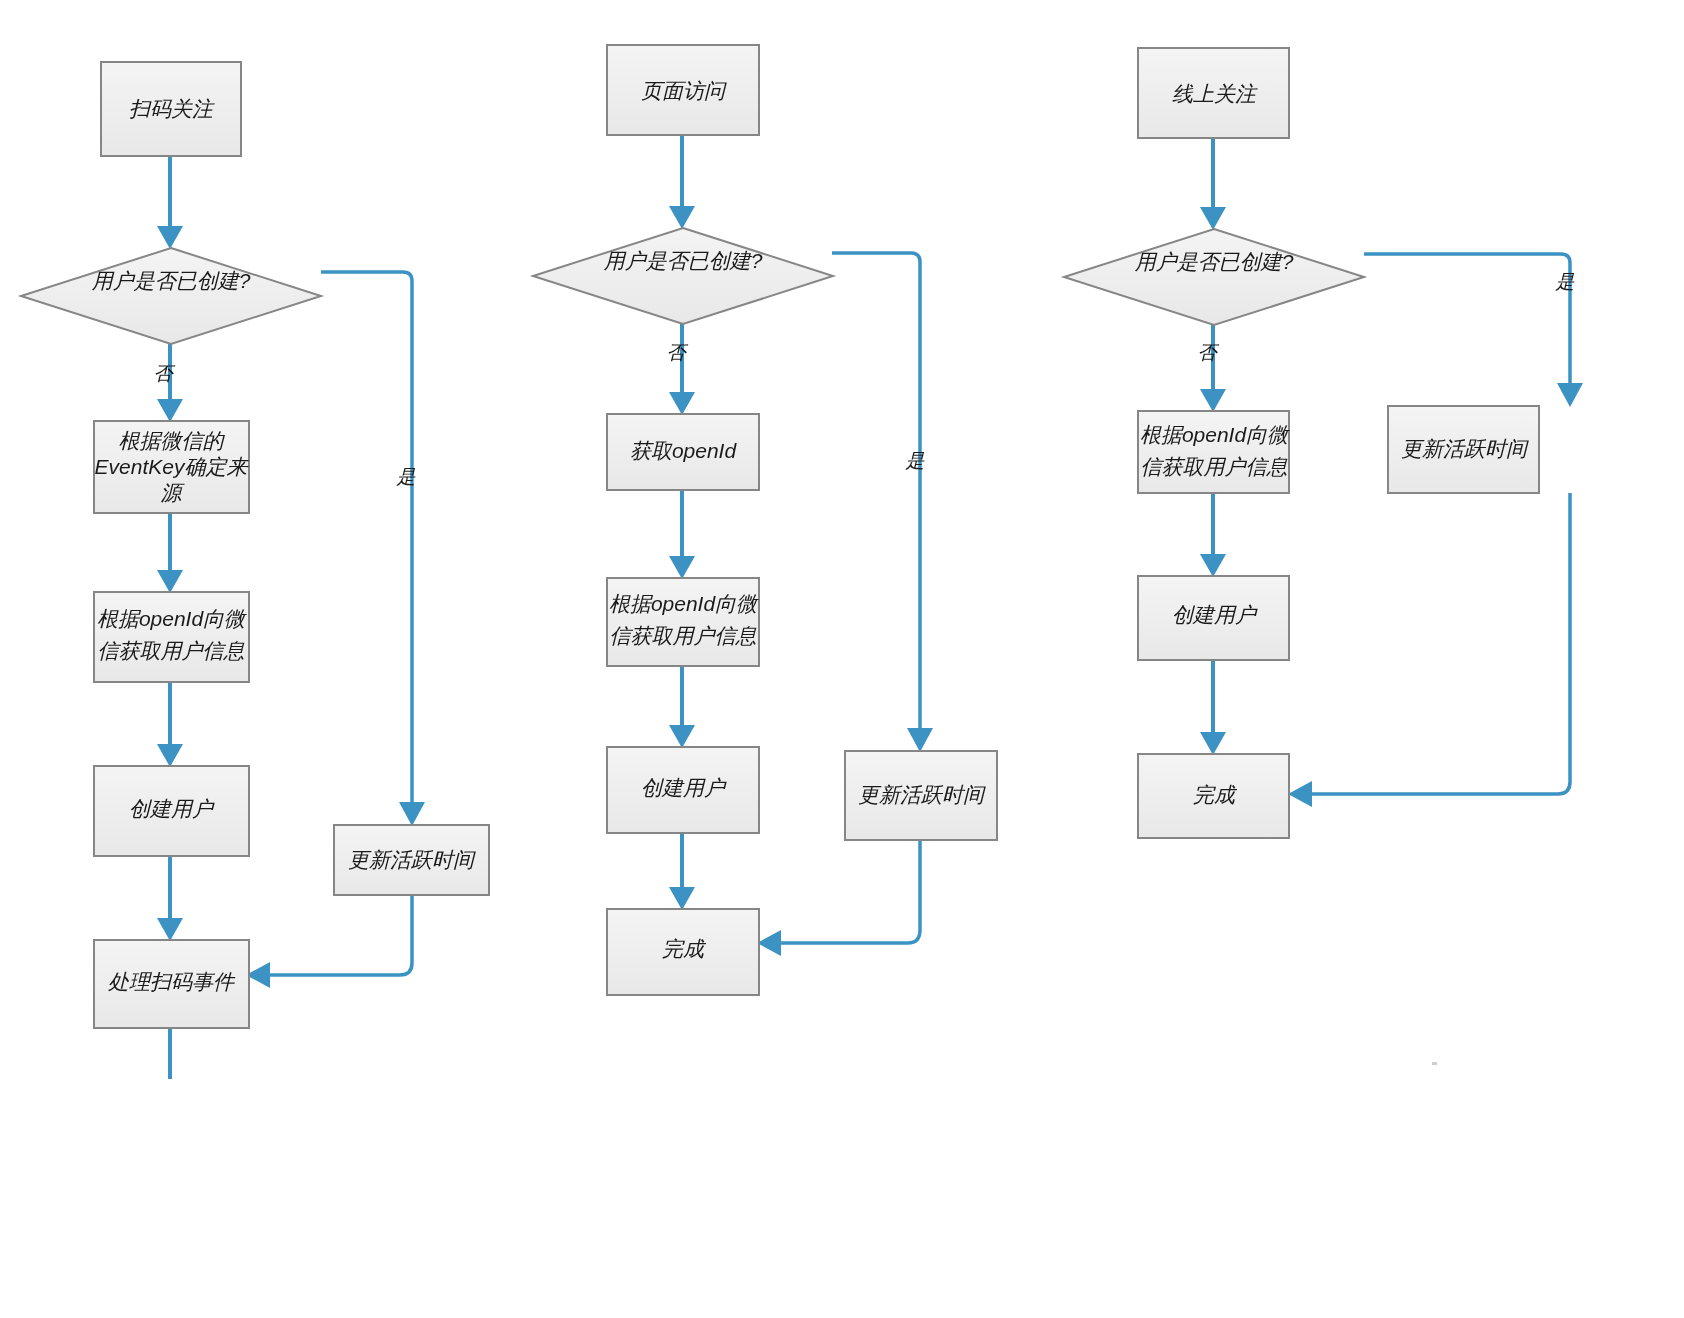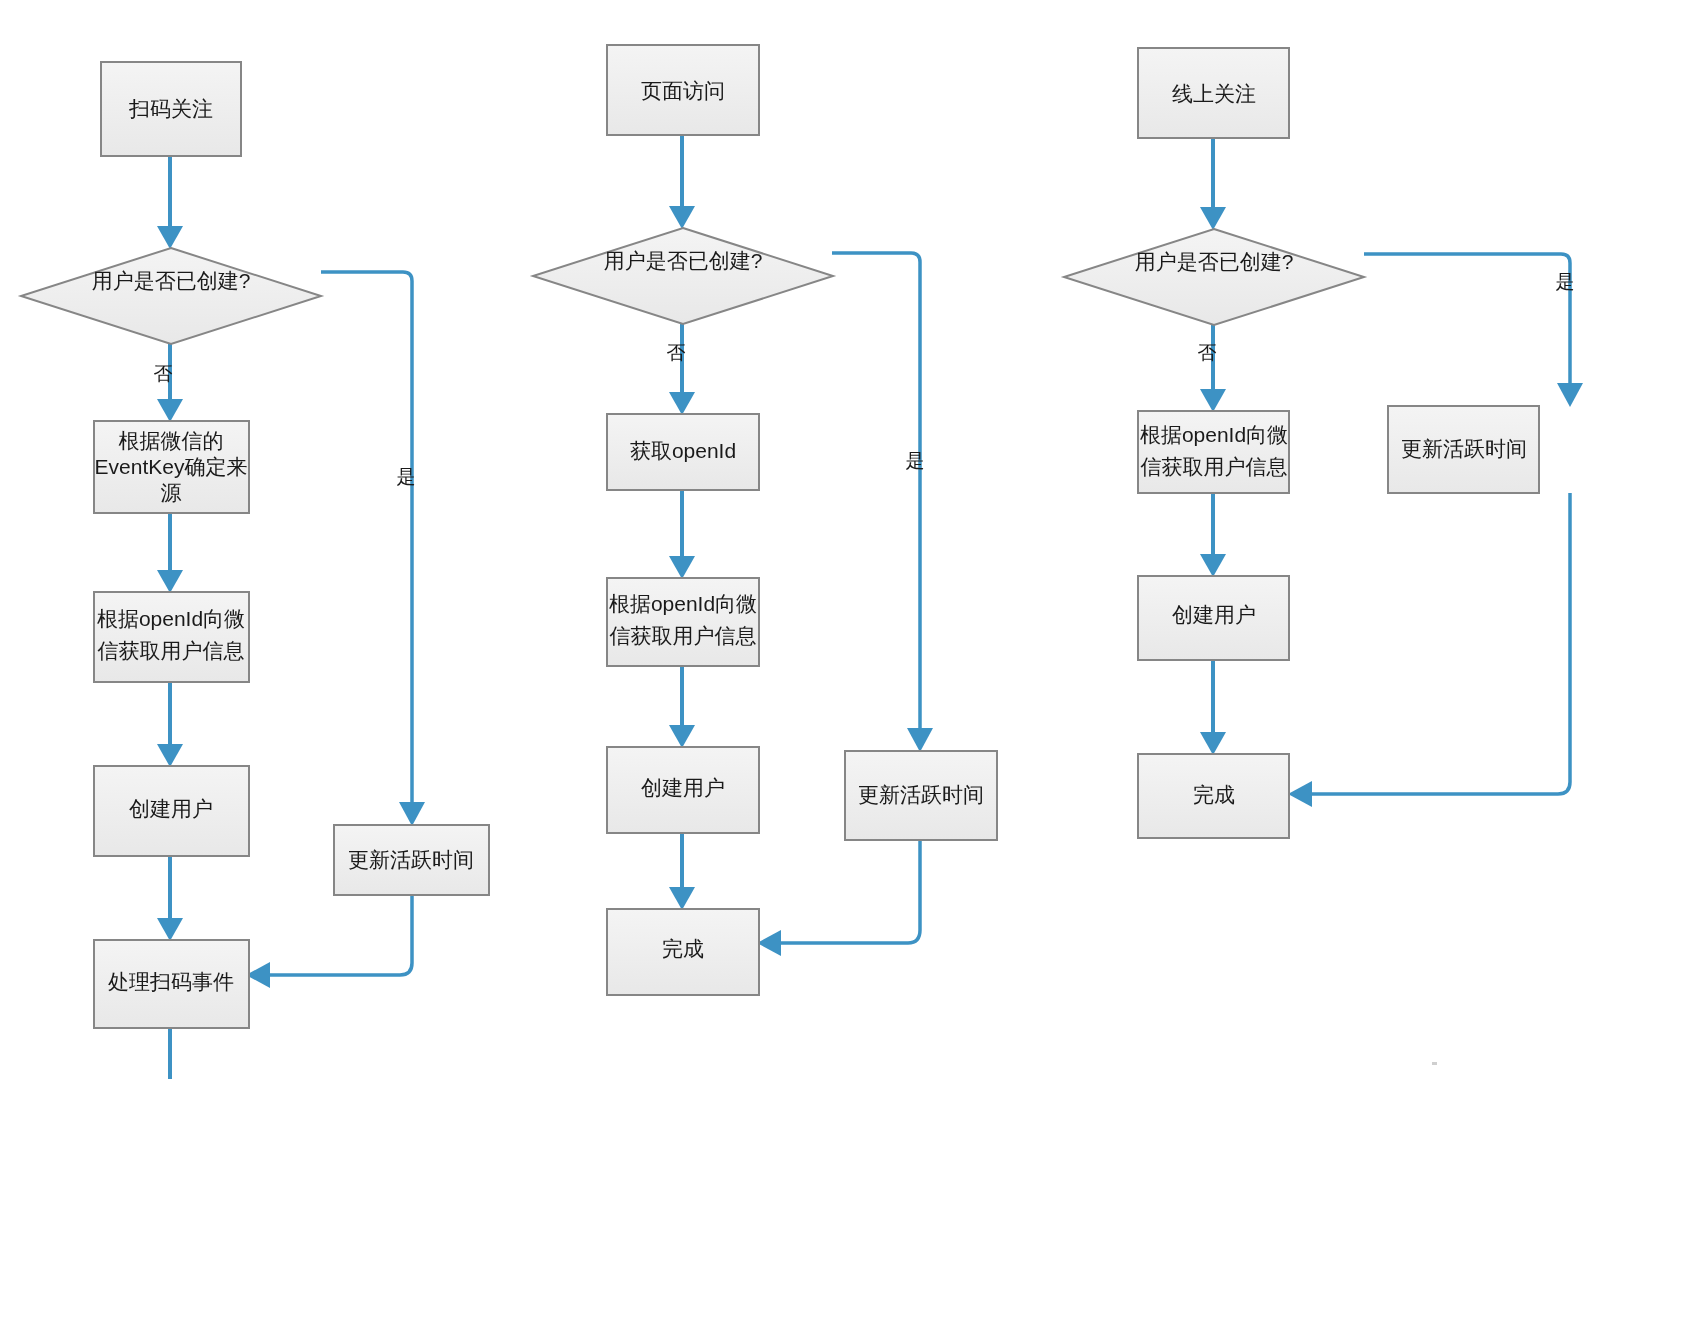--- a/index.html
+++ b/index.html
@@ -9,20 +9,21 @@
   }
   body {
     font-family: "Liberation Sans", "DejaVu Sans", sans-serif;
   }
   #canvas {
     position: relative;
     width: 1684px;
     height: 1079px;
     background: #ffffff;
     overflow: hidden;
+    font-style: italic;
   }
   svg.flow {
     position: absolute;
     top: 0;
     left: 0;
     width: 1684px;
     height: 1318px;
   }
   .node-rect {
     fill: url(#boxgrad);

